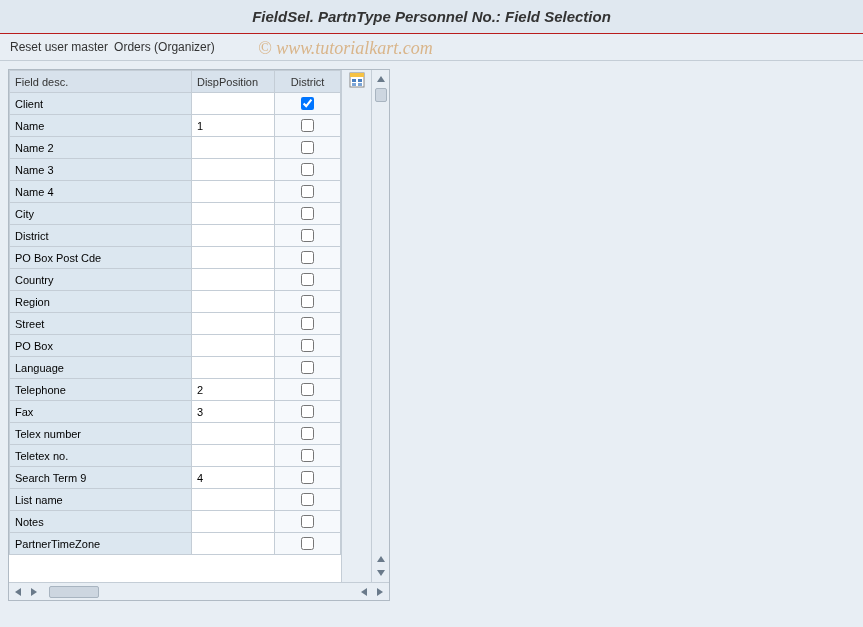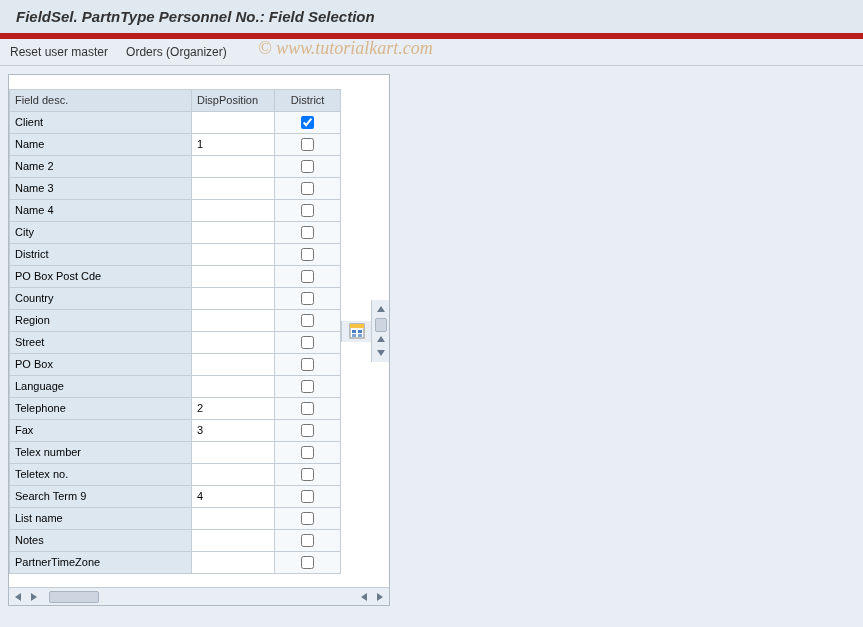--- a/index.html
+++ b/index.html
@@ -7,33 +7,34 @@
     font-family: Arial, Helvetica, sans-serif;
     font-size: 12px;
     background: #e8eef4;
     width: 863px;
     height: 627px;
     overflow: hidden;
     position: relative;
   }
   .title-bar {
     background: #e0e8f0;
-    border-bottom: 6px solid #b91c1c;
+    border-bottom: 1px solid #b91c1c;
     padding: 8px 16px;
     font-size: 15px;
     font-weight: bold;
     font-style: italic;
     color: #333;
+    text-align: center;
   }
   .toolbar {
     background: #e8eef4;
     border-bottom: 1px solid #c4cdd6;
     padding: 6px 10px;
     display: flex;
-    gap: 18px;
+    gap: 6px;
     font-size: 12px;
     color: #333;
   }
   .toolbar-item {
     cursor: pointer;
   }
   .watermark {
     position: absolute;
     top: 38px;
     left: 258px;
@@ -55,21 +56,20 @@
     background: #fff;
     position: relative;
     height: 532px;
     display: flex;
     flex-direction: column;
   }
   .table-area {
     display: flex;
     flex: 1;
     overflow: hidden;
-    align-items: center;
   }
   .table-cols {
     flex: 1;
     overflow: hidden;
   }
   table {
     border-collapse: collapse;
     width: 100%;
   }
   th, td {

